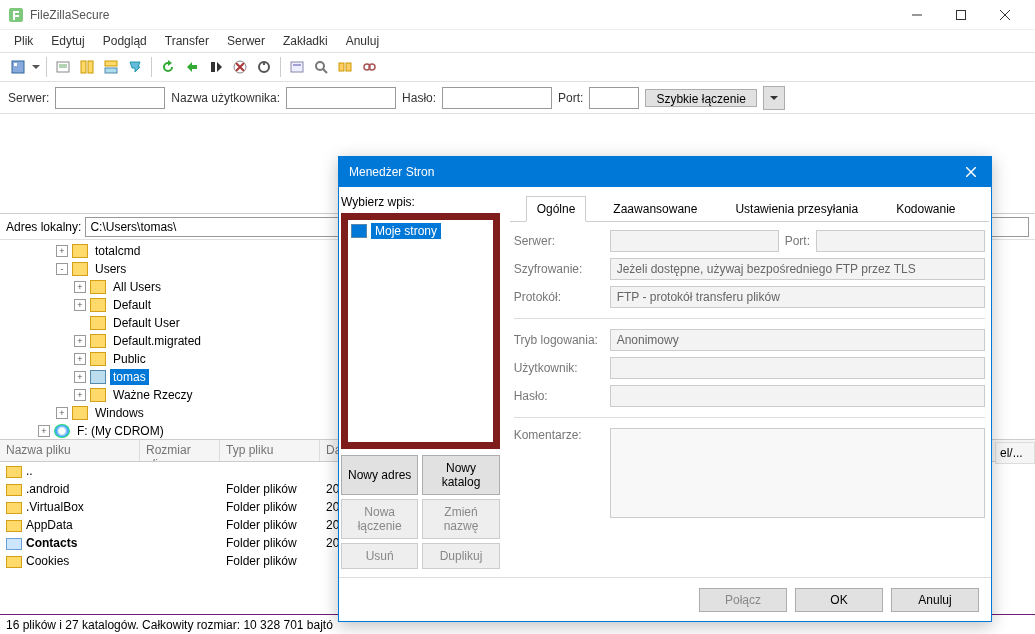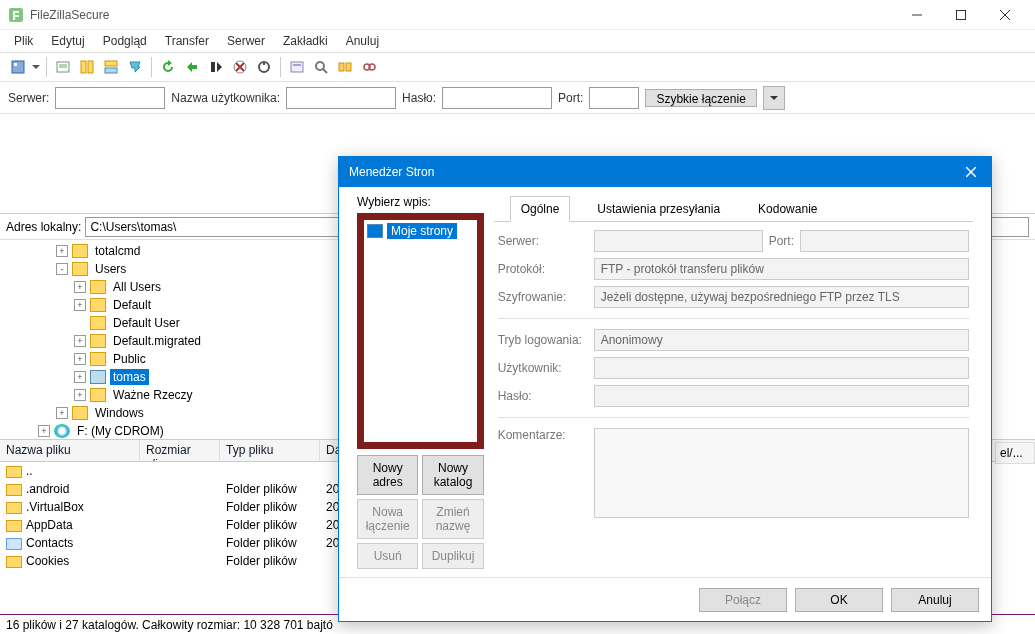--- a/index.html
+++ b/index.html
@@ -43,35 +43,35 @@
 .tree .noT { width: 12px; display:inline-block; }
 .tree .fico { width: 16px; height: 14px; background: #ffd96a; border: 1px solid #d4a017; margin: 0 2px; }
 .tree .fico.cd { background: radial-gradient(circle,#fff 30%,#4da6ff 60%); border-radius:50%; border:1px solid #2d7; }
 .tree .fico.user { background: #bde; border-color: #58a; }
 .tree .lbl { padding: 1px 3px; }
 .tree .sel .lbl { background: #0078d7; color: #fff; }
 
 
 .listview { position: relative; height: 158px; background: #fff; overflow:hidden;}
 .lvhdr { display: flex; border-bottom: 1px solid #ccc; background: #f5f5f5; height: 22px; }
-.lvhdr div { border-right: 1px solid #ddd; padding: 3px 6px; color: #0f172a; cursor: pointer; overflow:hidden;}
+.lvhdr div { border-right: 1px solid #ddd; padding: 3px 6px; color: #737373; cursor: pointer; overflow:hidden;}
 .lvrow { display: flex; height: 18px; align-items: center; }
 .lvrow div { padding: 1px 6px; overflow: hidden; white-space: nowrap; }
 .lvrow .fico { width: 16px; height: 12px; background: #ffd96a; border: 1px solid #d4a017; display:inline-block; margin-right:4px; vertical-align:middle;}
 .lvrow .fico.contacts{background:#cde6ff;border-color:#6aa0d8;}
 
 
 .statusbar { position: absolute; bottom: 0; left: 0; right: 0; height: 20px; border-top: 1px solid #701a75; padding: 2px 6px; background: #fff; display:flex; align-items:center;}
 
 
 .modal { position: absolute; left: 338px; top: 156px; width: 654px; height: 466px; background: #fff; border: 1px solid #0078d7; box-shadow: 0 4px 16px rgba(0,0,0,0.25); display:flex; flex-direction:column;}
 .modal .mtitle { height: 30px; background: #0078d7; color: #fff; display: flex; align-items: center; padding: 0 10px; }
 .modal .mtitle .t { flex: 1; }
 .modal .mtitle .xbtn { width: 40px; height: 30px; display:flex; align-items:center; justify-content:center; cursor:pointer; margin-right:-10px;}
-.modal .mbody { flex:1; display:flex; padding: 8px 18px; gap:10px; overflow:hidden;}
+.modal .mbody { flex:1; display:flex; padding: 8px 2px; gap:10px; overflow:hidden;}
 .modal .leftcol { width: 200px; display:flex; flex-direction:column;}
 .modal .leftcol .lbl{margin-bottom:4px;}
 .modal .entrylist{flex:1; border:7px solid #7f1d1d; background:#fff; padding:2px; overflow:auto;}
 .modal .entrylist .entry{display:flex; align-items:center; gap:4px; padding:1px;}
 .modal .entrylist .entry .eico{width:16px;height:14px;background:#8ad;border:1px solid #58a;}
 .modal .entrylist .entry.sel span{background:#0078d7;color:#fff;padding:1px 4px;}
 .modal .btngrid{display:grid;grid-template-columns:1fr 1fr;gap:4px;margin-top:6px;}
 .modal .btngrid button{padding:5px;border:1px solid #adadad;background:#e1e1e1;cursor:pointer;}
 .modal .btngrid button:disabled{color:#888;background:#eee;border-color:#ccc;}
 .modal .rightcol{flex:1;display:flex;flex-direction:column;}
@@ -336,21 +336,21 @@
         <div style="width: 100px;">Folder plików</div>
         <div style="width: 30px;">201</div>
       </div>
       <div class="lvrow">
         <div style="width: 140px;"><span class="fico"></span>AppData</div>
         <div style="width: 80px;"></div>
         <div style="width: 100px;">Folder plików</div>
         <div style="width: 30px;">201</div>
       </div>
       <div class="lvrow">
-        <div style="width: 140px;"><span class="fico contacts"></span>Contacts</div>
+        <div style="width: 140px; font-weight: bold;"><span class="fico contacts"></span>Contacts</div>
         <div style="width: 80px;"></div>
         <div style="width: 100px;">Folder plików</div>
         <div style="width: 30px;">201</div>
       </div>
       <div class="lvrow">
         <div style="width: 140px;"><span class="fico"></span>Cookies</div>
         <div style="width: 80px;"></div>
         <div style="width: 100px;">Folder plików</div>
         <div style="width: 30px;"></div>
       </div>
@@ -389,40 +389,41 @@
         <button>Nowy katalog</button>
         <button disabled="">Nowa łączenie</button>
         <button disabled="">Zmień nazwę</button>
         <button disabled="">Usuń</button>
         <button disabled="">Duplikuj</button>
       </div>
     </div>
     <div class="rightcol">
       <div class="tabs">
         <div class="tab active">Ogólne</div>
+        <div class="tab">Zaawansowane</div>
         <div class="tab">Ustawienia przesyłania</div>
         <div class="tab">Kodowanie</div>
       </div>
       <div class="form">
         <div class="frow">
           <label>Serwer:</label>
           <input disabled="" style="">
           <label style="width:auto">Port:</label>
           <input disabled="" style="flex: 0 0 44px;">
         </div>
         <div class="frow">
+          <label>Szyfrowanie:</label>
+          <div class="sel">
+              <span>Jeżeli dostępne, używaj bezpośredniego FTP przez TLS</span>
+            </div>
+        </div>
+        <div class="frow">
           <label>Protokół:</label>
           <div class="sel">
               <span>FTP - protokół transferu plików</span>
-            </div>
-        </div>
-        <div class="frow">
-          <label>Szyfrowanie:</label>
-          <div class="sel">
-              <span>Jeżeli dostępne, używaj bezpośredniego FTP przez TLS</span>
             </div>
         </div>
         <div class="frow sep">
           <label>Tryb logowania:</label>
           <div class="sel">
               <span>Anonimowy</span>
             </div>
         </div>
         <div class="frow">
           <label>Użytkownik:</label>

